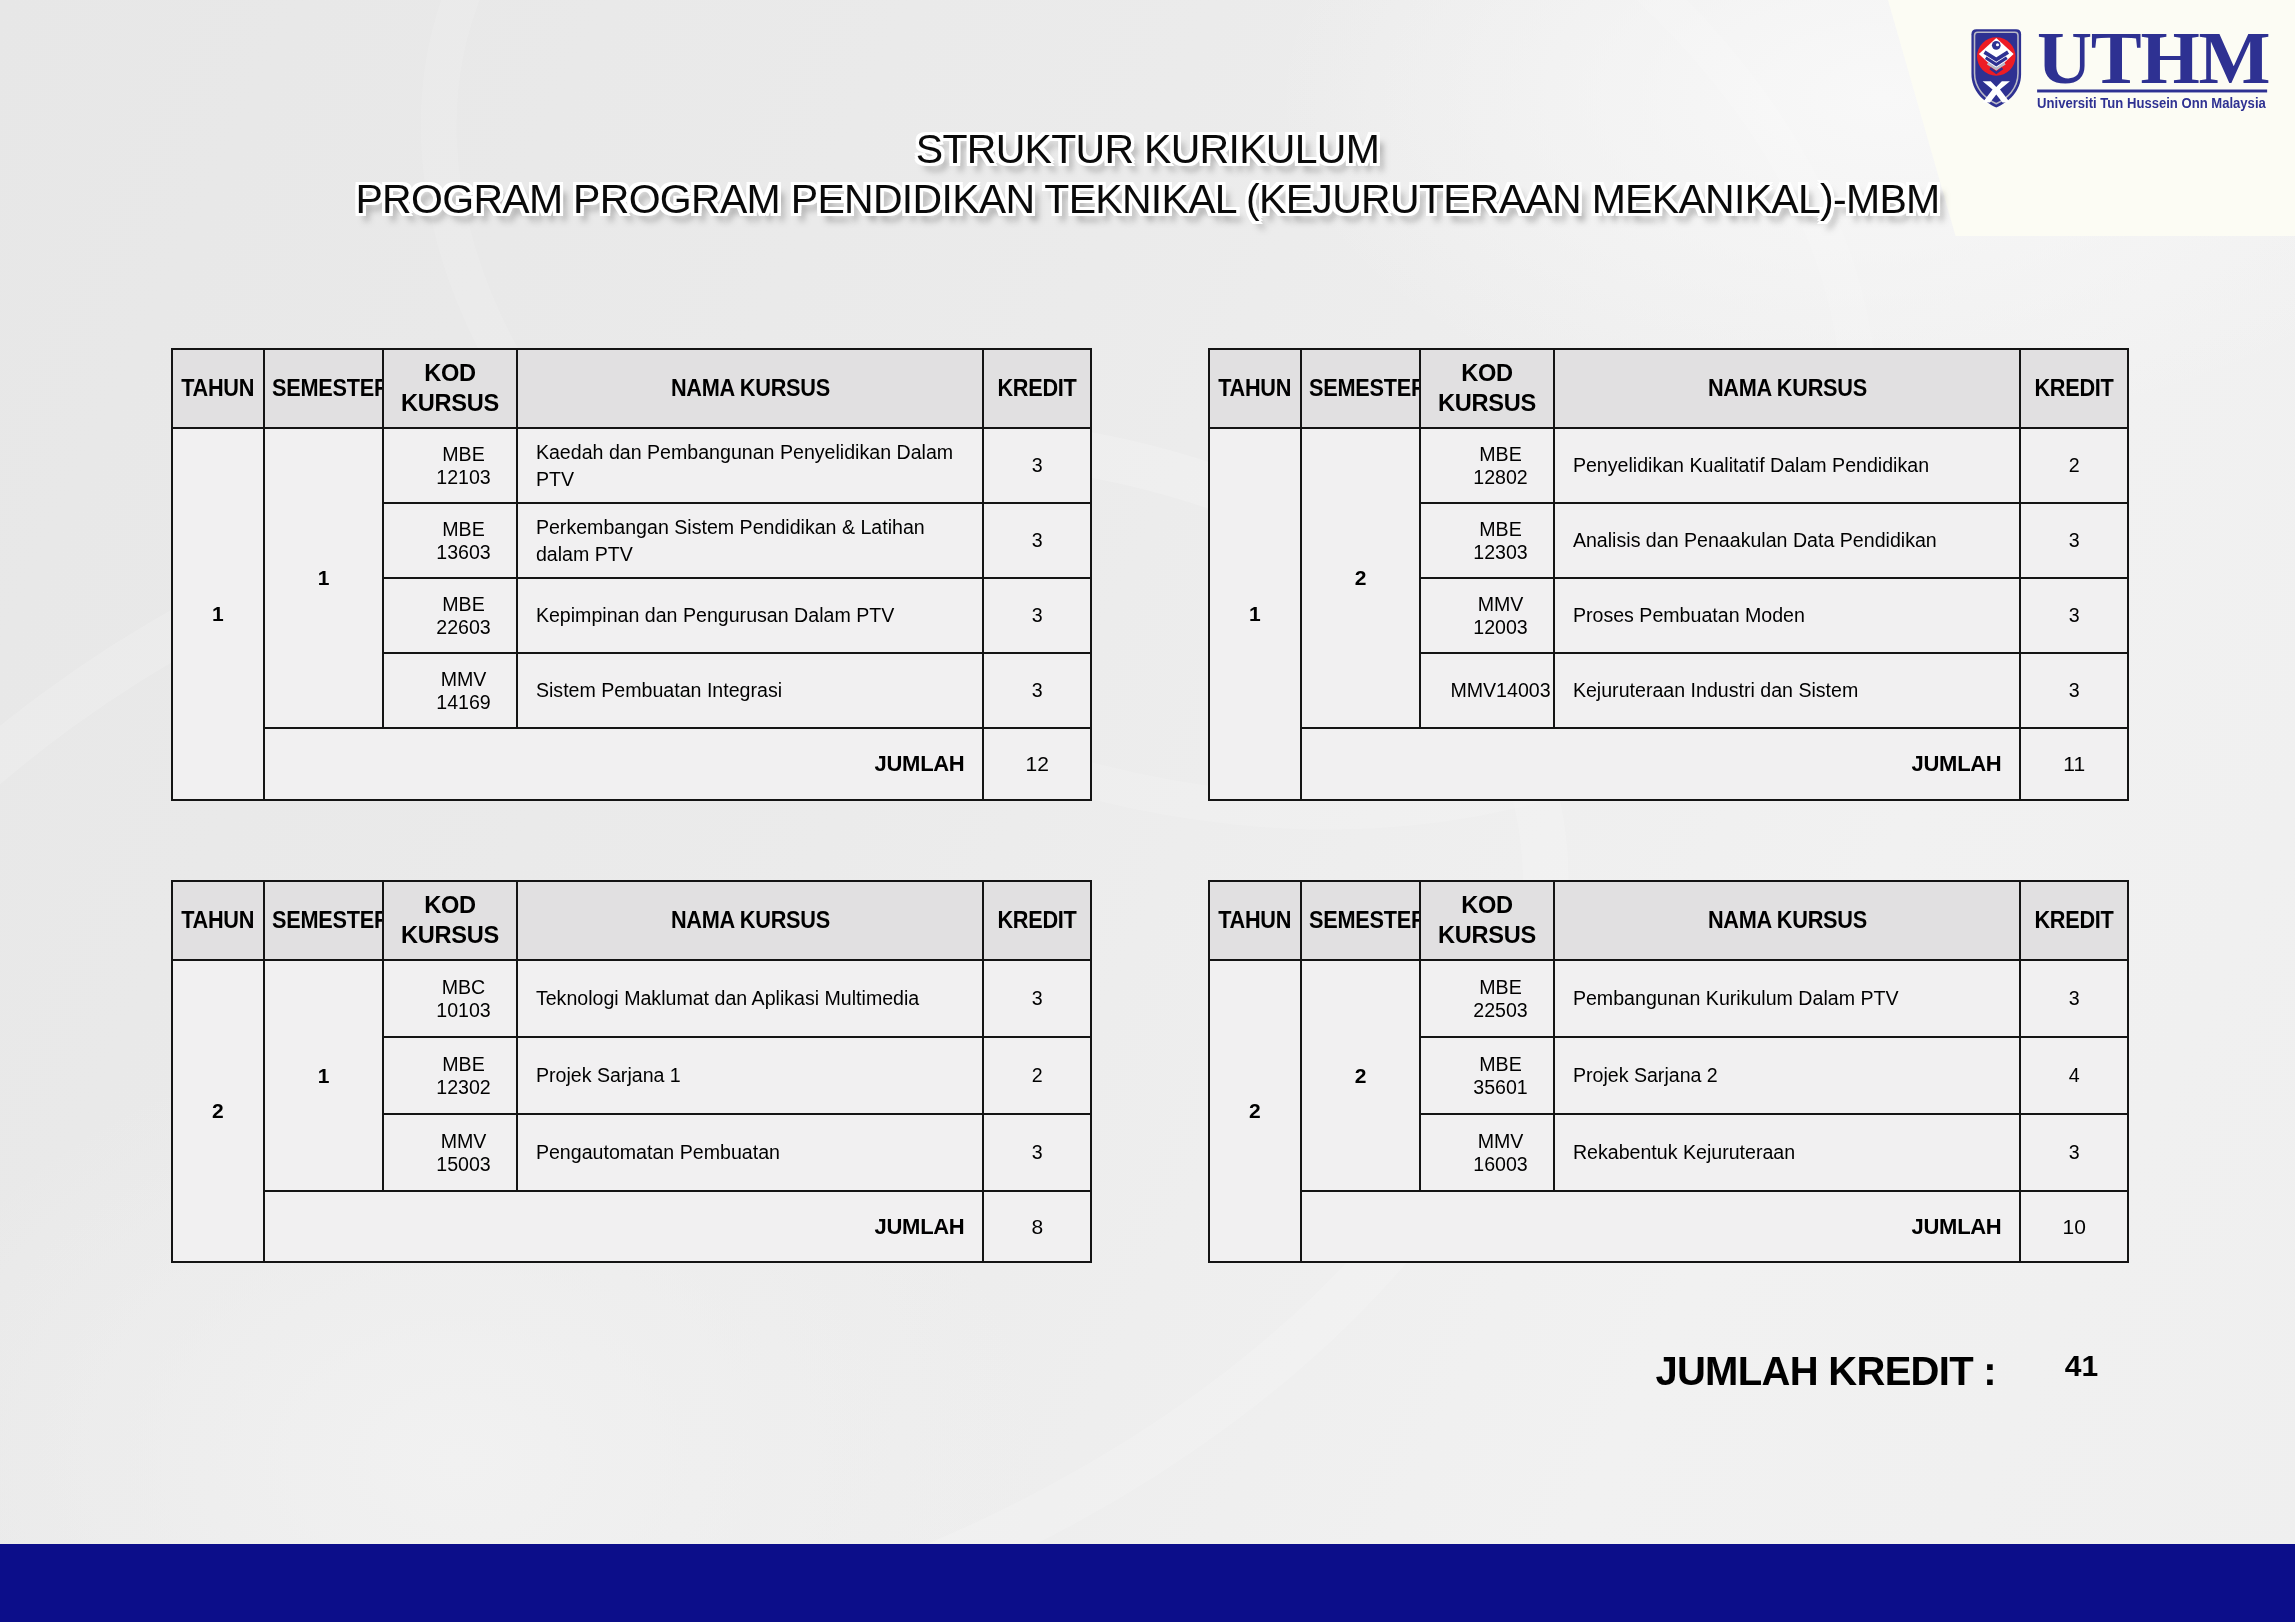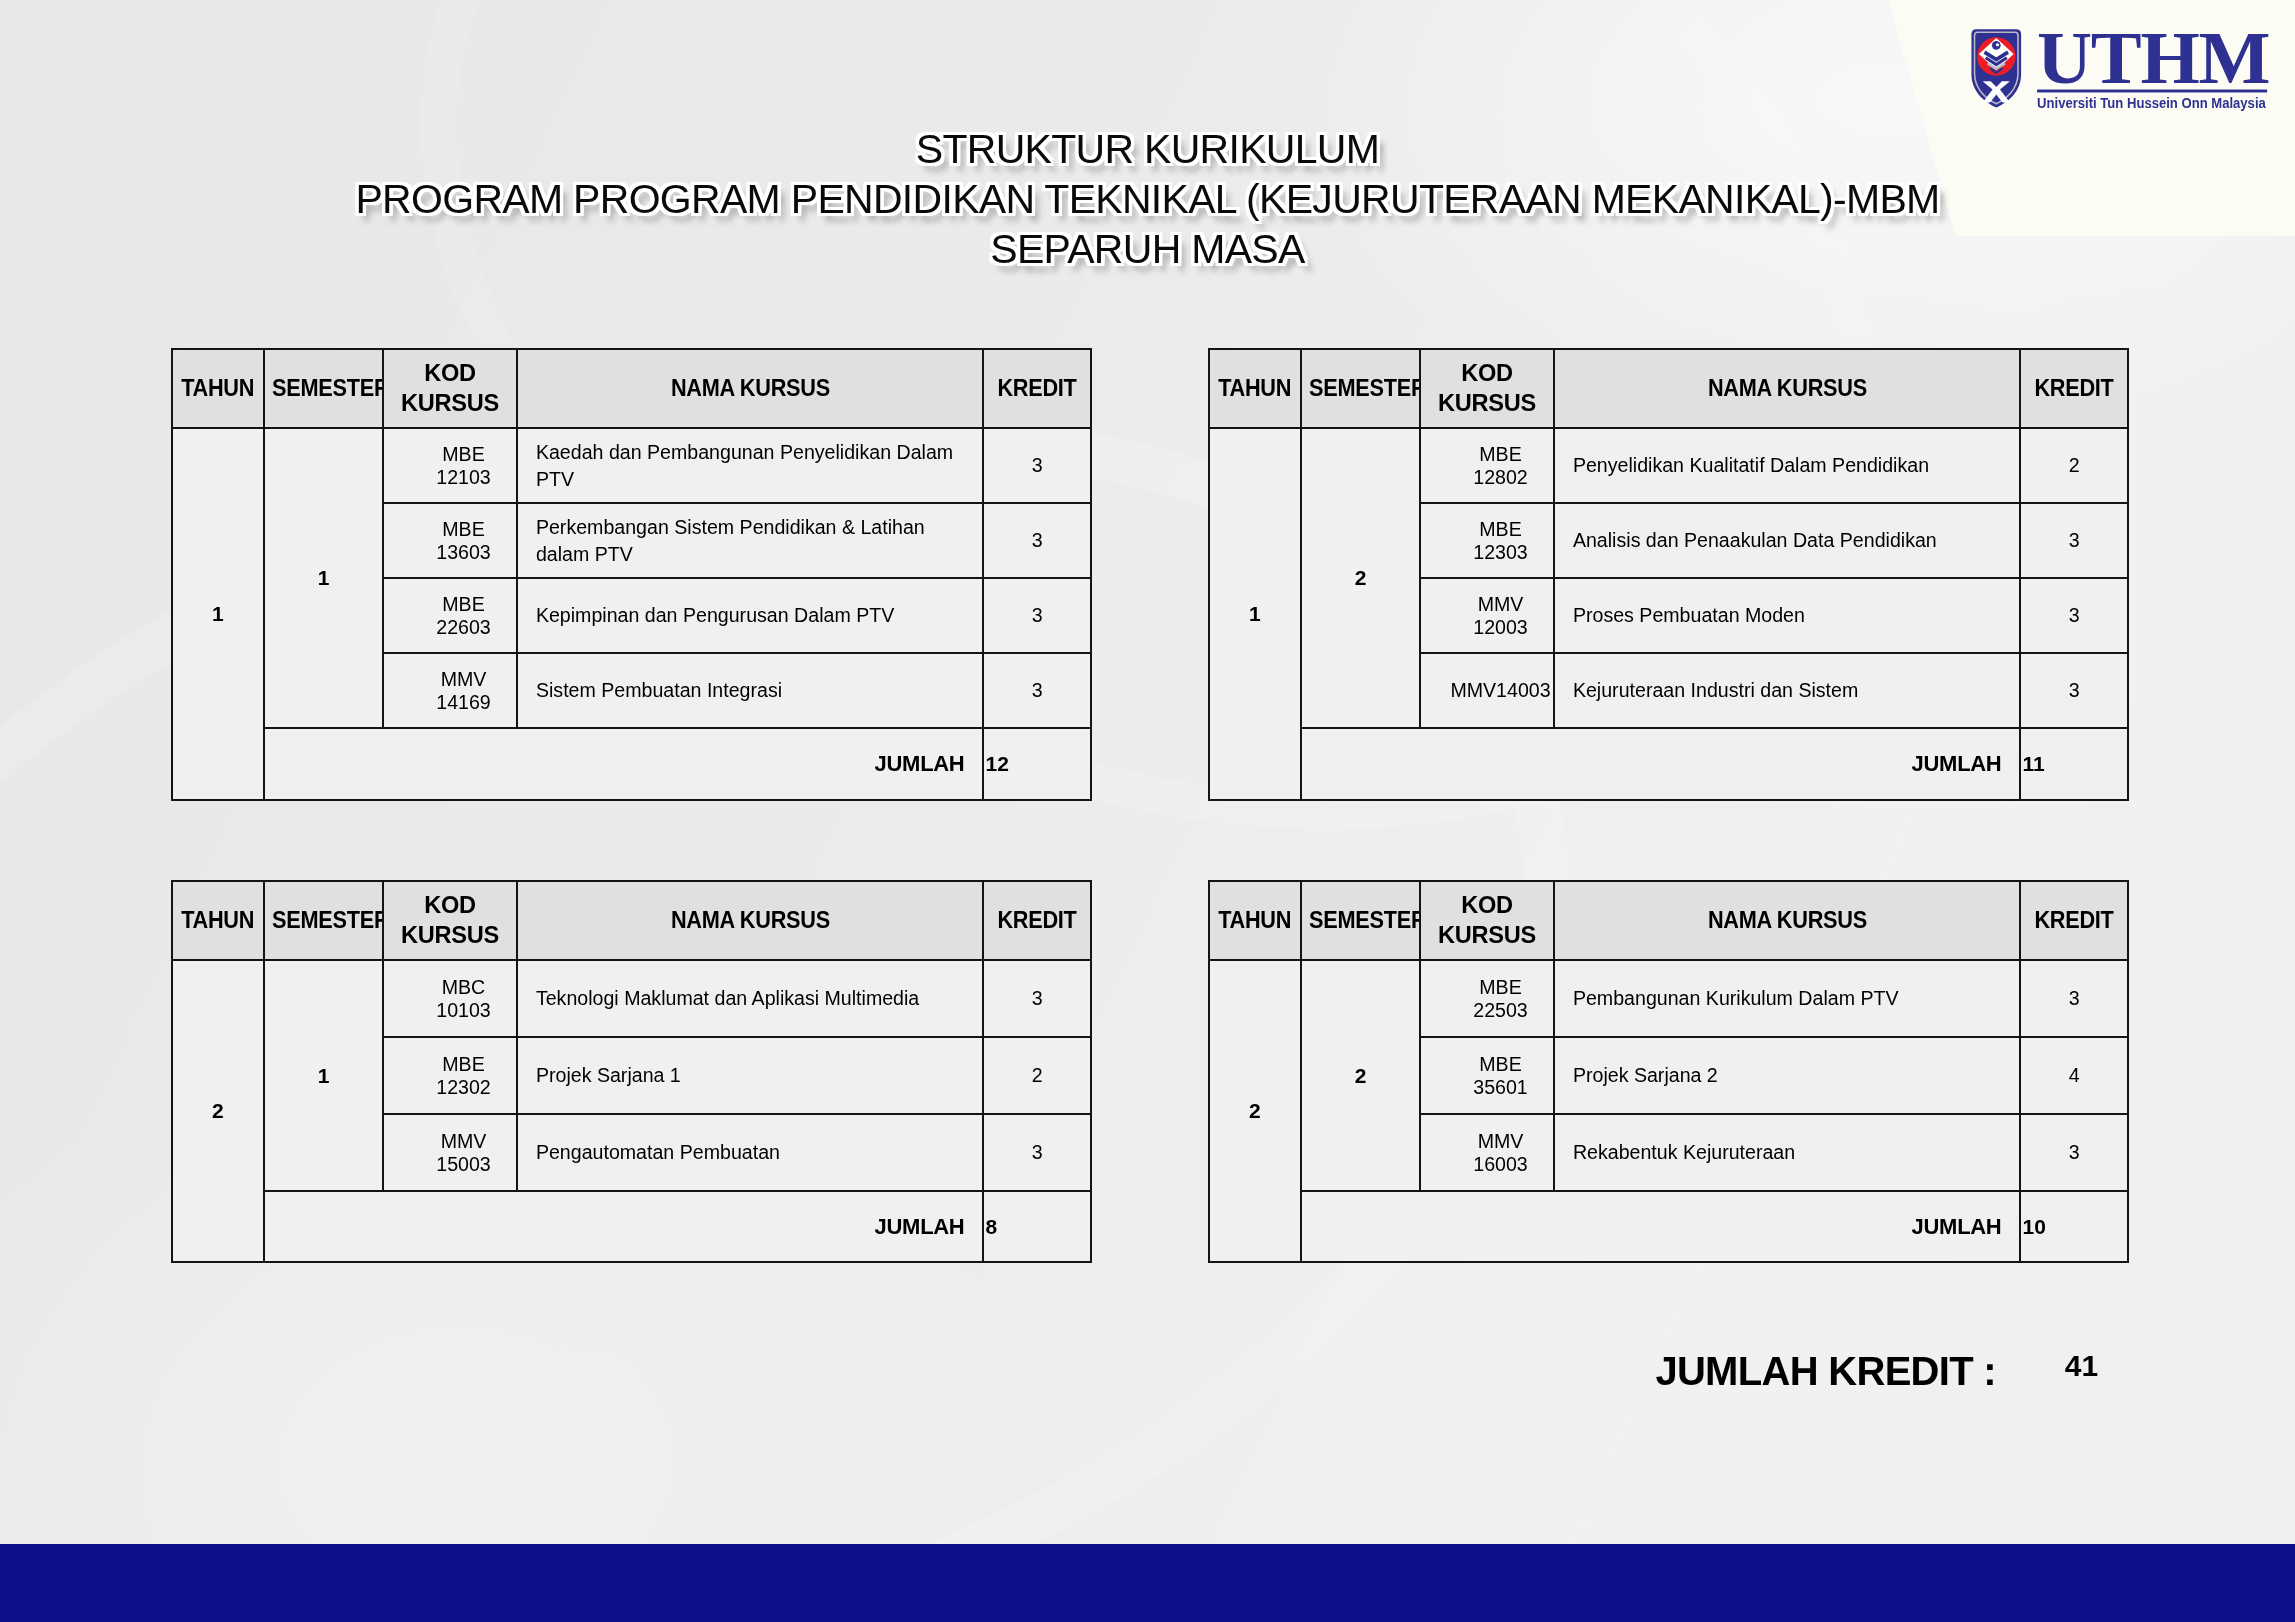--- a/index.html
+++ b/index.html
@@ -61,21 +61,21 @@
   .ctable tr.hrow{height:79px;}
   .tbl4 tr.r{height:75px;}  .tbl4 tr.jrow{height:72px;}
   .tbl3 tr.r{height:77px;}  .tbl3 tr.jrow{height:71px;}
   col.c-tahun{width:10%;} col.c-sem{width:13%;} col.c-kod{width:14.5%;}
   col.c-nama{width:50.8%;} col.c-kredit{width:11.7%;}
   td.tahun,td.sem{text-align:center;font-weight:bold;font-size:21px;}
   td.code{text-align:center;padding-left:28px;}
   td.name{text-align:left;padding:6.5px 13px 6.5px 18.3px;line-height:1.35;}
   td.credit{text-align:center;}
   td.jlabel{text-align:right;font-weight:bold;font-size:22px;padding-right:18px;letter-spacing:-0.3px;}
-  td.jtotal{text-align:left;font-weight:bold;font-size:21px;}
+  td.jtotal{text-align:center;font-weight:normal;font-size:21px;}
 
   
   .grand-label{
     position:absolute;left:1603px;top:1349px;width:393px;text-align:right;
     font-weight:bold;font-size:40px;letter-spacing:-0.7px;
   }
   .grand-value{
     position:absolute;left:2052px;top:1349px;width:59px;text-align:center;
     font-weight:bold;font-size:30px;
   }
@@ -105,21 +105,20 @@
     <path d="M28,90 L44,103 L28,124 L40,124 L50,111 L60,124 L72,124 L56,103 L72,90 L59,90 L50,99 L41,90 Z" fill="#ffffff"></path>
   </g>
   <text x="118" y="102" font-family="Liberation Serif, serif" font-weight="bold" font-size="112" fill="#2e3192" letter-spacing="-2" textLength="355" lengthAdjust="spacingAndGlyphs">UTHM</text>
   <rect x="118" y="112" width="352" height="4.5" fill="#2e3192"></rect>
   <text x="118" y="141" font-family="Liberation Sans, sans-serif" font-weight="bold" font-size="21" fill="#2e3192" textLength="350" lengthAdjust="spacingAndGlyphs">Universiti Tun Hussein Onn Malaysia</text>
 </svg>
 
 <div class="title">
   <div>STRUKTUR KURIKULUM</div>
   <div>PROGRAM PROGRAM PENDIDIKAN TEKNIKAL (KEJURUTERAAN MEKANIKAL)-MBM</div>
-  <div>SEPARUH MASA</div>
 </div>
 
 <table class="ctable tbl4 t1tbl">
   <colgroup>
       <col class="c-tahun">
       <col class="c-sem">
       <col class="c-kod">
       <col class="c-nama">
       <col class="c-kredit">
     </colgroup>

